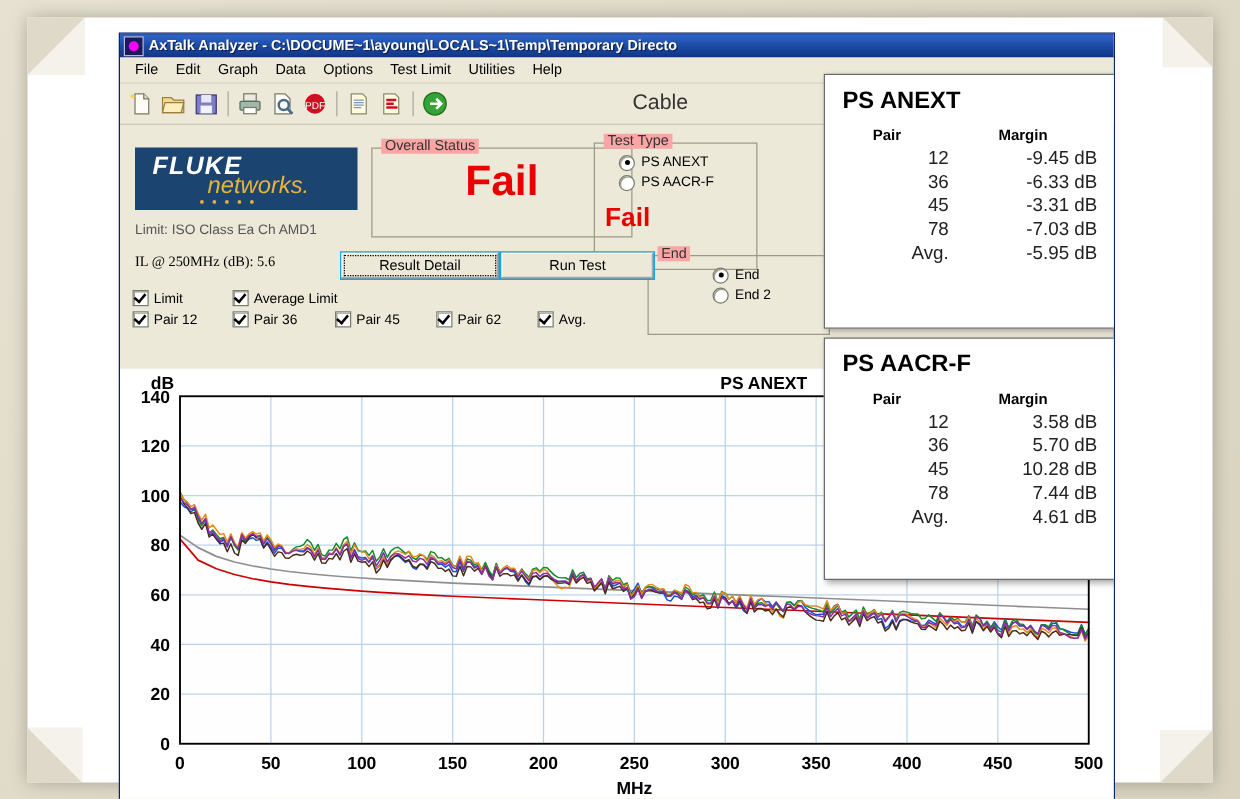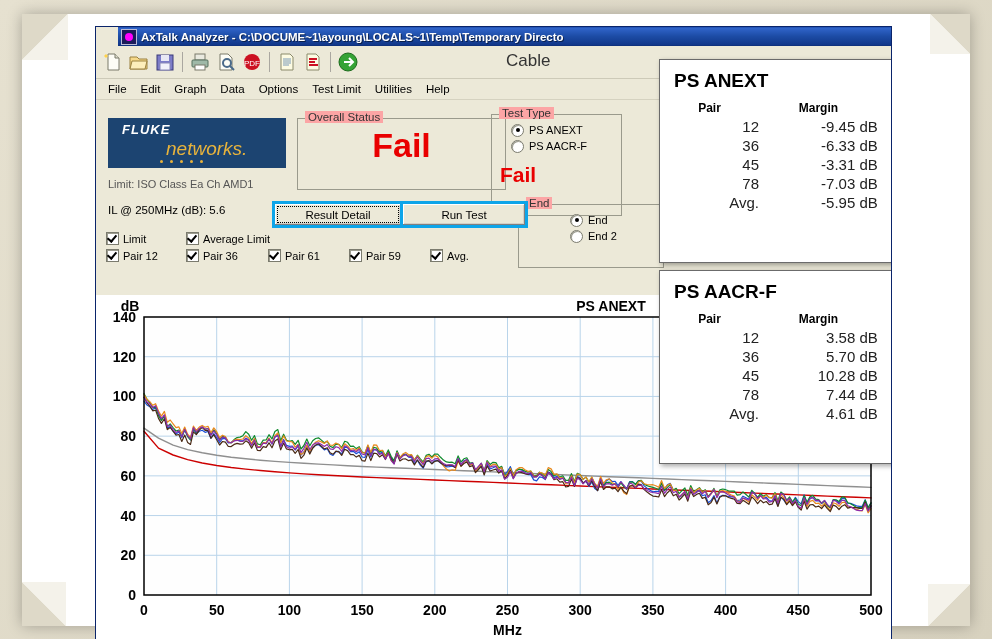--- a/index.html
+++ b/index.html
@@ -32,21 +32,21 @@
   
   #app-window{
     position:absolute;left:95px;top:26px;width:795px;height:613px;
     background:#ece9d8;
     border:1px solid #0a246a;
     overflow:hidden;
   }
   #title-bar{
     height:19px;
     background:linear-gradient(180deg,#1f4fae 0%,#2f63c8 8%,#1c4ba4 50%,#12388b 92%,#0d2e78 100%);
-    display:flex;align-items:center;padding:0 3px;margin-left:22px;
+    display:flex;align-items:center;padding:0 3px;
   }
   #title-icon{
     width:14px;height:14px;margin-right:4px;flex:none;
     background:#1b1b5a;border:1px solid #b9b9d6;
     display:flex;align-items:center;justify-content:center;
   }
   #title-icon i{display:block;width:8px;height:8px;border-radius:50%;background:#ff00ff;}
   #title-text{
     color:#fff;font-size:11.5px;font-weight:bold;white-space:nowrap;
     text-shadow:1px 1px 0 rgba(0,0,0,.5);
@@ -69,63 +69,63 @@
   }
   
   #panel-top{position:relative;height:150px;}
   #fluke-logo{
     position:absolute;left:12px;top:18px;width:178px;height:50px;
     background:#1c4471;border:1px solid #153css;
     overflow:hidden;
   }
   #fluke-logo .fl1{
     position:absolute;left:14px;top:4px;color:#fff;font-style:italic;font-weight:bold;
-    font-size:13px;letter-spacing:1px;font-family:"Liberation Sans",sans-serif;
+    font-size:20px;letter-spacing:1px;font-family:"Liberation Sans",sans-serif;
   }
   #fluke-logo .fl2{
     position:absolute;left:58px;top:20px;color:#e8b33c;font-style:italic;font-weight:normal;
     font-size:19px;
   }
   #fluke-logo .dots{position:absolute;left:52px;top:42px;display:flex;gap:7px;}
   #fluke-logo .dots i{width:3px;height:3px;background:#e8b33c;border-radius:50%;display:block;}
 
   .group-box{
     position:absolute;border:1px solid #9a9a8c;background:transparent;
   }
   .group-box>legend{
     position:absolute;top:-8px;left:7px;background:#fca5a5;padding:0 3px;
     font-size:11.5px;color:#333;
   }
   #status-group{left:199px;top:18px;width:183px;height:54px;}
   #status-value{
     position:absolute;left:0;right:0;top:6px;text-align:center;
     color:#e90000;font-size:34px;font-weight:bold;line-height:40px;
   }
-  #testtype-group{left:393px;top:14px;width:105px;height:84px;}
+  #testtype-group{left:377px;top:14px;width:105px;height:84px;}
   #testtype-fail{
     position:absolute;left:8px;top:48px;color:#e90000;font-size:21px;font-weight:bold;
   }
   #end-group{left:420px;top:104px;width:88px;height:46px;padding-left:44px;}
 
   .radio-row{display:flex;align-items:center;gap:5px;font-size:11px;color:#000;margin:3px 0 0 7px;}
   .radio{
     width:11px;height:11px;border-radius:50%;flex:none;
     background:#fff;border:1px solid #7b7b6e;
     box-shadow:inset 1px 1px 0 #9d9d90;
     display:flex;align-items:center;justify-content:center;
   }
   .radio.on::after{content:"";width:4px;height:4px;border-radius:50%;background:#000;display:block;}
 
   #limit-line{
     position:absolute;left:12px;top:78px;font-size:11px;color:#555;white-space:nowrap;
   }
-  #il-line{position:absolute;left:12px;top:104px;font-size:11.5px;color:#000;white-space:nowrap;}
+  #il-line{position:absolute;left:12px;top:104px;font-size:11.5px;color:#000;white-space:nowrap;font-family:Liberation Serif, serif;}
   .win-btn{
     position:absolute;height:21px;background:#ece9d8;font-size:11.5px;color:#000;
-    border:3px solid #0ea5e9;
+    border:1px solid #0ea5e9;
     box-shadow:inset -1px -1px 0 #808080, inset 1px 1px 0 #fff, inset -2px -2px 0 #d4d0c8;
     display:flex;align-items:center;justify-content:center;
   }
   #result-detail-btn{left:176px;top:101px;width:126px;}
   #result-detail-btn::after{
     content:"";position:absolute;inset:2px;border:1px dotted #000;
   }
   #run-test-btn{left:304px;top:101px;width:122px;}
 
   #checkbox-rows{position:absolute;left:10px;top:130px;}
@@ -181,96 +181,96 @@
 
 <div id="app-window">
 
   <div id="title-bar">
     <span id="title-icon">
         <i></i>
       </span>
     <span id="title-text">AxTalk Analyzer - C:\DOCUME~1\ayoung\LOCALS~1\Temp\Temporary Directo</span>
   </div>
 
-  <div id="toolbar">
-    <span class="tb-btn">
-      <svg width="20" height="20" viewBox="0 0 20 20">
-          <path d="M5 2h7l4 4v12H5z" fill="#fdfdf6" stroke="#7a7a6a"></path>
-          <path d="M12 2v4h4" fill="#dcdccb" stroke="#7a7a6a"></path>
-          <path d="M3 2l2 2-2 2-2-2z" fill="#ffd24a"></path>
-        </svg>
-    </span>
-    <span class="tb-btn">
-      <svg width="20" height="20" viewBox="0 0 20 20">
-          <path d="M1 5h7l2 2h8v10H1z" fill="#f6d98a" stroke="#9b8140"></path>
-          <path d="M3 9h15l-2 8H1z" fill="#fdeebb" stroke="#9b8140"></path>
-        </svg>
-    </span>
-    <span class="tb-btn">
-      <svg width="20" height="20" viewBox="0 0 20 20">
-          <rect x="2" y="3" width="16" height="15" fill="#7c7cc8" stroke="#3a3a78"></rect>
-          <rect x="6" y="3" width="8" height="6" fill="#e8e8f4"></rect>
-          <rect x="5" y="11" width="10" height="7" fill="#f2f2fa" stroke="#8a8ab8"></rect>
-        </svg>
-    </span>
-    <span class="tb-sep"></span>
-    <span class="tb-btn">
-      <svg width="20" height="20" viewBox="0 0 20 20">
-          <rect x="5" y="2" width="10" height="6" fill="#eaeae0" stroke="#7a7a6a"></rect>
-          <rect x="2" y="8" width="16" height="7" rx="1" fill="#9fb9a8" stroke="#56705f"></rect>
-          <rect x="5" y="13" width="10" height="5" fill="#fff" stroke="#7a7a6a"></rect>
-        </svg>
-    </span>
-    <span class="tb-btn">
-      <svg width="20" height="20" viewBox="0 0 20 20">
-          <path d="M4 2h8l4 4v12H4z" fill="#fdfdf6" stroke="#7a7a6a"></path>
-          <circle cx="11" cy="11" r="4" fill="none" stroke="#4a6a8a" stroke-width="2"></circle>
-          <path d="M14 14l4 4" stroke="#4a6a8a" stroke-width="2"></path>
-        </svg>
-    </span>
-    <span class="tb-btn">
-      <svg width="20" height="20" viewBox="0 0 20 20">
-          <circle cx="10" cy="10" r="8" fill="#cc1122"></circle>
-          <text x="10" y="14" font-size="8" fill="#fff" text-anchor="middle" font-family="Liberation Sans">PDF</text>
-        </svg>
-    </span>
-    <span class="tb-sep"></span>
-    <span class="tb-btn">
-      <svg width="20" height="20" viewBox="0 0 20 20">
-          <path d="M4 2h9l3 3v13H4z" fill="#fdfbe2" stroke="#8a8a6a"></path>
-          <path d="M6 7h8M6 9h8M6 11h8M6 13h6" stroke="#7b9ab8"></path>
-        </svg>
-    </span>
-    <span class="tb-btn">
-      <svg width="20" height="20" viewBox="0 0 20 20">
-          <path d="M4 2h9l3 3v13H4z" fill="#fdfbe2" stroke="#8a8a6a"></path>
-          <rect x="6" y="6" width="8" height="2" fill="#cc1122"></rect>
-          <rect x="6" y="9" width="6" height="2" fill="#cc1122"></rect>
-          <rect x="6" y="12" width="9" height="2" fill="#cc1122"></rect>
-        </svg>
-    </span>
-    <span class="tb-sep"></span>
-    <span class="tb-btn">
-      <svg width="22" height="22" viewBox="0 0 22 22">
-          <circle cx="11" cy="11" r="9" fill="#35a335" stroke="#1d6b1d"></circle>
-          <path d="M7 11h8M12 7l4 4-4 4" stroke="#fff" stroke-width="2" fill="none"></path>
-        </svg>
-    </span>
-    <span id="toolbar-title">Cable</span>
-  </div>
-
   <div id="menu-bar">
     <span class="mi">File</span>
     <span class="mi">Edit</span>
     <span class="mi">Graph</span>
     <span class="mi">Data</span>
     <span class="mi">Options</span>
     <span class="mi">Test Limit</span>
     <span class="mi">Utilities</span>
     <span class="mi">Help</span>
+  </div>
+
+  <div id="toolbar">
+    <span class="tb-btn">
+      <svg width="20" height="20" viewBox="0 0 20 20">
+          <path d="M5 2h7l4 4v12H5z" fill="#fdfdf6" stroke="#7a7a6a"></path>
+          <path d="M12 2v4h4" fill="#dcdccb" stroke="#7a7a6a"></path>
+          <path d="M3 2l2 2-2 2-2-2z" fill="#ffd24a"></path>
+        </svg>
+    </span>
+    <span class="tb-btn">
+      <svg width="20" height="20" viewBox="0 0 20 20">
+          <path d="M1 5h7l2 2h8v10H1z" fill="#f6d98a" stroke="#9b8140"></path>
+          <path d="M3 9h15l-2 8H1z" fill="#fdeebb" stroke="#9b8140"></path>
+        </svg>
+    </span>
+    <span class="tb-btn">
+      <svg width="20" height="20" viewBox="0 0 20 20">
+          <rect x="2" y="3" width="16" height="15" fill="#7c7cc8" stroke="#3a3a78"></rect>
+          <rect x="6" y="3" width="8" height="6" fill="#e8e8f4"></rect>
+          <rect x="5" y="11" width="10" height="7" fill="#f2f2fa" stroke="#8a8ab8"></rect>
+        </svg>
+    </span>
+    <span class="tb-sep"></span>
+    <span class="tb-btn">
+      <svg width="20" height="20" viewBox="0 0 20 20">
+          <rect x="5" y="2" width="10" height="6" fill="#eaeae0" stroke="#7a7a6a"></rect>
+          <rect x="2" y="8" width="16" height="7" rx="1" fill="#9fb9a8" stroke="#56705f"></rect>
+          <rect x="5" y="13" width="10" height="5" fill="#fff" stroke="#7a7a6a"></rect>
+        </svg>
+    </span>
+    <span class="tb-btn">
+      <svg width="20" height="20" viewBox="0 0 20 20">
+          <path d="M4 2h8l4 4v12H4z" fill="#fdfdf6" stroke="#7a7a6a"></path>
+          <circle cx="11" cy="11" r="4" fill="none" stroke="#4a6a8a" stroke-width="2"></circle>
+          <path d="M14 14l4 4" stroke="#4a6a8a" stroke-width="2"></path>
+        </svg>
+    </span>
+    <span class="tb-btn">
+      <svg width="20" height="20" viewBox="0 0 20 20">
+          <circle cx="10" cy="10" r="8" fill="#cc1122"></circle>
+          <text x="10" y="14" font-size="8" fill="#fff" text-anchor="middle" font-family="Liberation Sans">PDF</text>
+        </svg>
+    </span>
+    <span class="tb-sep"></span>
+    <span class="tb-btn">
+      <svg width="20" height="20" viewBox="0 0 20 20">
+          <path d="M4 2h9l3 3v13H4z" fill="#fdfbe2" stroke="#8a8a6a"></path>
+          <path d="M6 7h8M6 9h8M6 11h8M6 13h6" stroke="#7b9ab8"></path>
+        </svg>
+    </span>
+    <span class="tb-btn">
+      <svg width="20" height="20" viewBox="0 0 20 20">
+          <path d="M4 2h9l3 3v13H4z" fill="#fdfbe2" stroke="#8a8a6a"></path>
+          <rect x="6" y="6" width="8" height="2" fill="#cc1122"></rect>
+          <rect x="6" y="9" width="6" height="2" fill="#cc1122"></rect>
+          <rect x="6" y="12" width="9" height="2" fill="#cc1122"></rect>
+        </svg>
+    </span>
+    <span class="tb-sep"></span>
+    <span class="tb-btn">
+      <svg width="22" height="22" viewBox="0 0 22 22">
+          <circle cx="11" cy="11" r="9" fill="#35a335" stroke="#1d6b1d"></circle>
+          <path d="M7 11h8M12 7l4 4-4 4" stroke="#fff" stroke-width="2" fill="none"></path>
+        </svg>
+    </span>
+    <span id="toolbar-title">Cable</span>
   </div>
 
   <div id="panel-top">
 
     <div id="fluke-logo">
       <span class="fl1">FLUKE</span>
       <span class="fl2">networks.</span>
       <span class="dots">
           <i></i>
           <i></i>
@@ -335,25 +335,25 @@
         <span class="cb-item" style="width:80px">
           <span class="cb on"></span>
           <span>Pair 12</span>
         </span>
         <span class="cb-item" style="width:82px">
           <span class="cb on"></span>
           <span>Pair 36</span>
         </span>
         <span class="cb-item" style="width:81px">
           <span class="cb on"></span>
-          <span>Pair 61</span>
+          <span>Pair 45</span>
         </span>
         <span class="cb-item" style="width:81px">
           <span class="cb on"></span>
-          <span>Pair 59</span>
+          <span>Pair 62</span>
         </span>
         <span class="cb-item">
           <span class="cb on"></span>
           <span>Avg.</span>
         </span>
       </div>
     </div>
   </div>
 
   <div id="chart-area">

